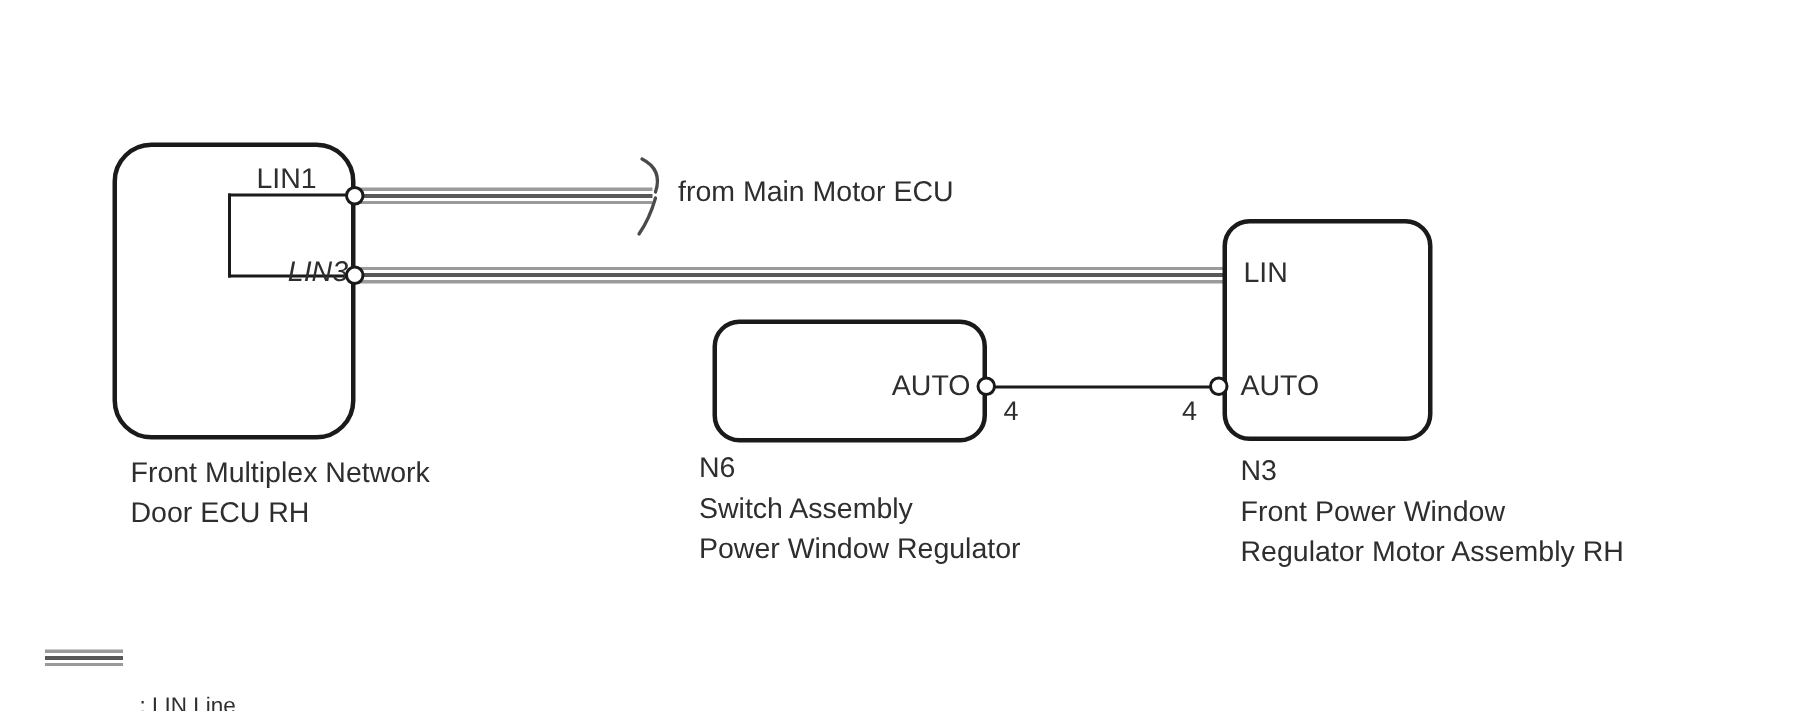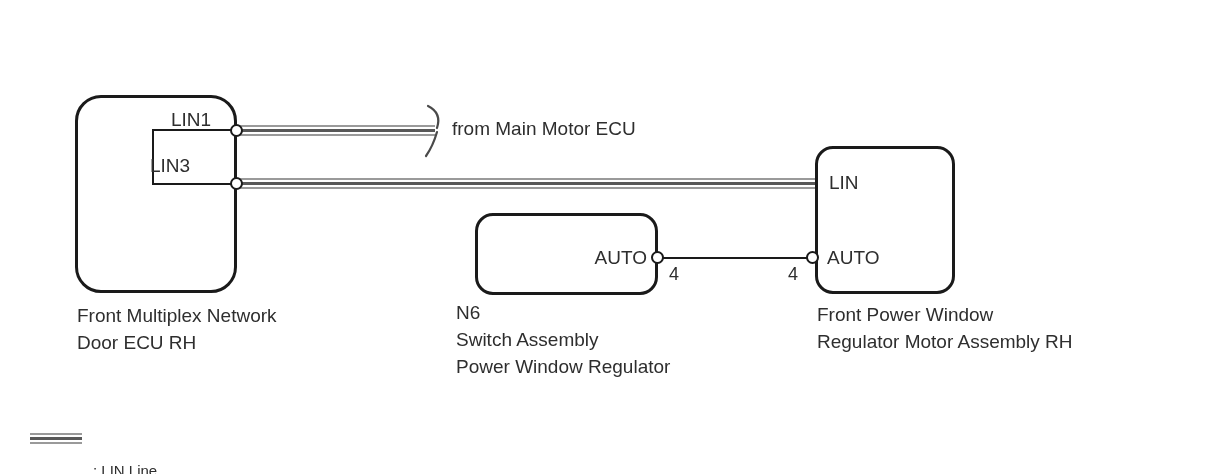--- a/index.html
+++ b/index.html
@@ -76,21 +76,21 @@
 
   
   .pin-label {
     position: absolute;
     font-size: 19px;
     line-height: 19px;
     color: var(--text, #2e2e2e);
     white-space: nowrap;
   }
   .pl-lin1    { left: 150px; top: 110px; width: 82px; text-align: center; }
-  .pl-lin3    { left: 150px; top: 156px; width: 82px; text-align: left; }
+  .pl-lin3    { left: 150px; top: 172px; width: 82px; text-align: right; font-style: italic; }
   .pl-sw-auto { left: 535px; top: 248px; width: 112px; text-align: right; }
   .pl-mot-lin { left: 829px; top: 173px; }
   .pl-mot-auto{ left: 827px; top: 248px; }
 
   .pin-number {
     position: absolute;
     font-size: 18px;
     line-height: 18px;
     color: var(--text, #2e2e2e);
   }
@@ -105,20 +105,21 @@
     white-space: nowrap;
   }
   .from-ecu { left: 452px; top: 118px; }
 
   .comp-label {
     position: absolute;
     font-size: 19px;
     line-height: 27px;
     color: var(--text, #2e2e2e);
     white-space: nowrap;
+    margin-left: 10px;
   }
   .cl-door   { left: 77px;  top: 302px; }
   .cl-switch { left: 456px; top: 299px; }
   .cl-motor  { left: 817px; top: 301px; }
 
   
   .break-symbol {
     position: absolute;
     left: 420px; top: 100px;
     width: 32px; height: 60px;
@@ -165,20 +166,21 @@
   <div class="comp-label cl-switch">
     <div>N6</div>
     <div>Switch Assembly</div>
     <div>Power Window Regulator</div>
   </div>
 
   <div class="box motor-box"></div>
   <div class="pin-label pl-mot-lin">LIN</div>
   <div class="pin-label pl-mot-auto">AUTO</div>
   <div class="comp-label cl-motor">
+    <div>N3</div>
     <div>Front Power Window</div>
     <div>Regulator Motor Assembly RH</div>
   </div>
 
   <div class="signal-wire"></div>
   <div class="pin-number pn-switch">4</div>
   <div class="pin-number pn-motor">4</div>
 
   <div class="terminal t-lin1"></div>
   <div class="terminal t-lin3"></div>

